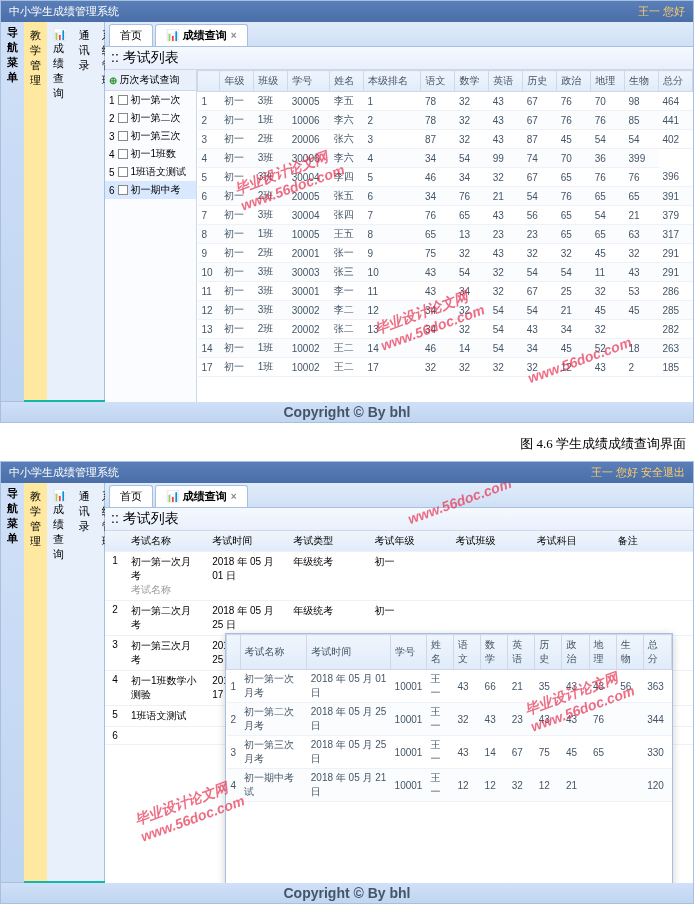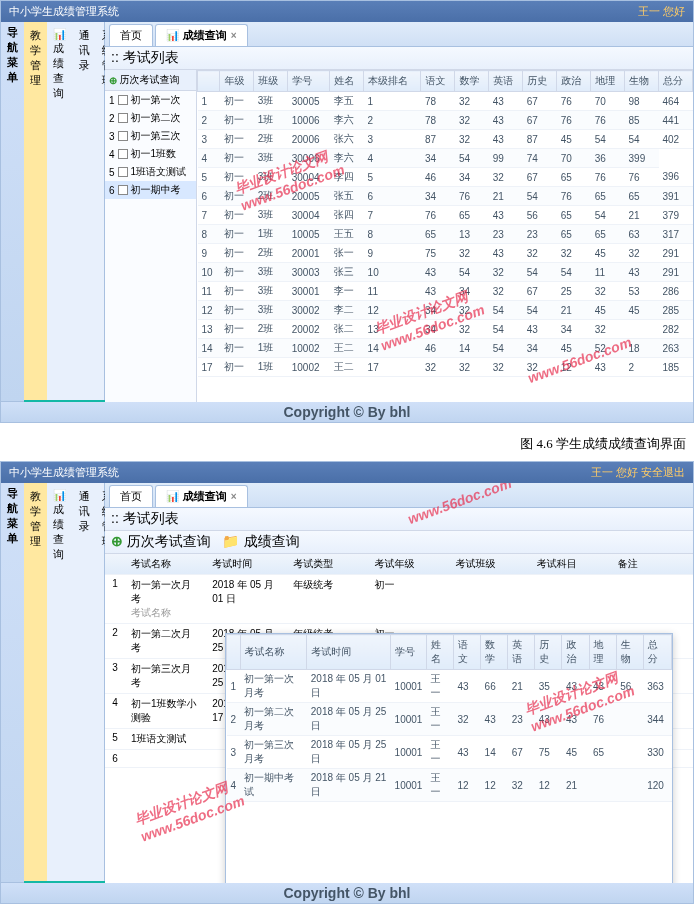--- a/index.html
+++ b/index.html
@@ -370,21 +370,20 @@
       <div class="nav-spacer"></div>
       <div class="nav-item">通讯录</div>
       <div class="nav-item">系统管理</div>
     </div>
     <div class="main">
       <div class="tabs">
         <div class="tab"><span>首页</span></div>
         <div class="tab active">📊 <span>成绩查询</span><span class="x">×</span></div>
       </div>
       <div class="toolbar">:: <span>考试列表</span></div>
-      <div class="toolbar"><span class="plus">⊕</span> <span>历次考试查询</span> &nbsp; <span class="folder">📁</span> <span>成绩查询</span></div>
       <div class="exam-list">
         <div class="exam-row hd" id="examhd">
               <div class="n"></div>
               <div>考试名称</div>
               <div>考试时间</div>
               <div>考试类型</div>
               <div>考试年级</div>
               <div>考试班级</div>
               <div>考试科目</div>
               <div>备注</div>

